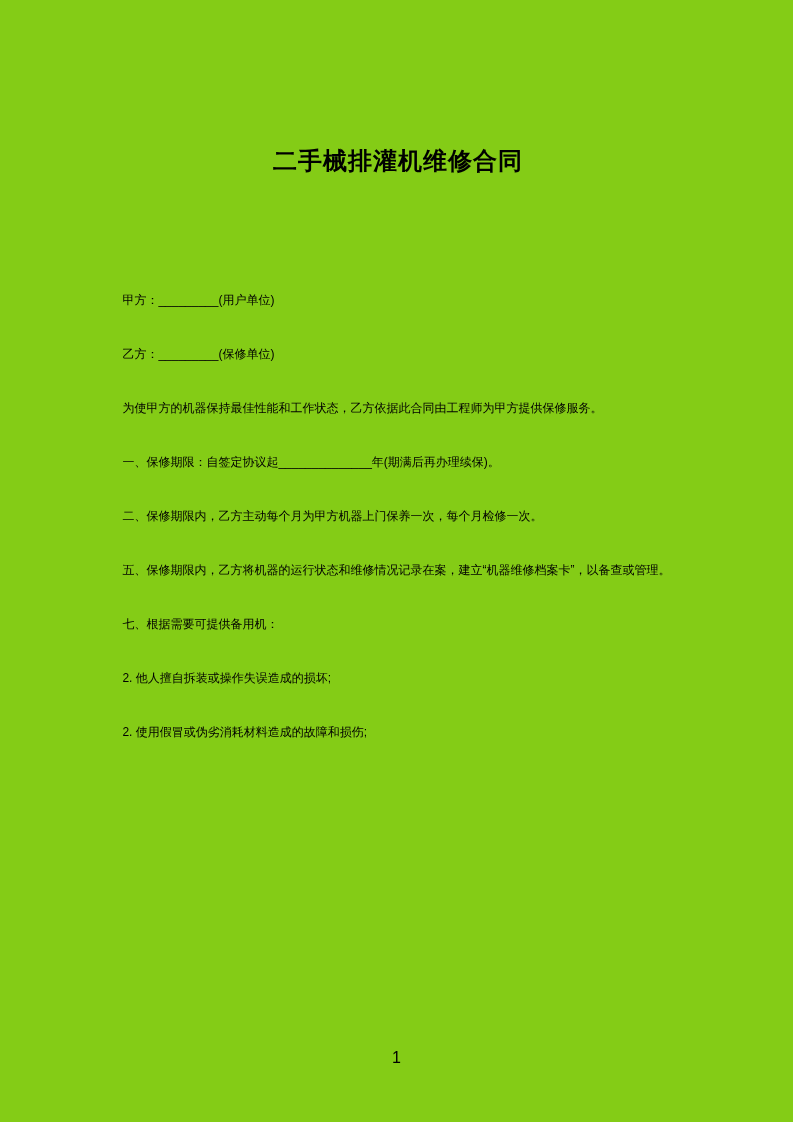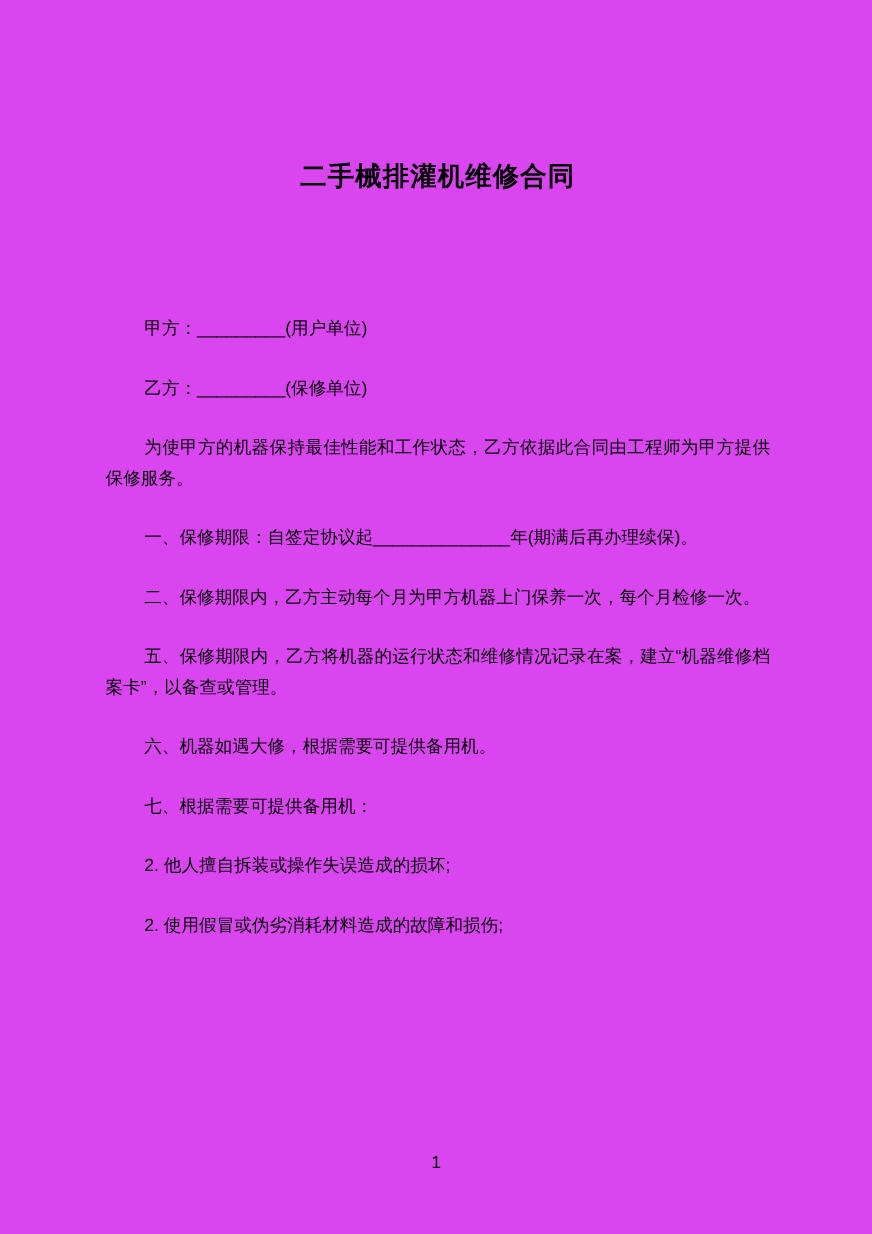--- a/index.html
+++ b/index.html
@@ -6,34 +6,34 @@
   html, body { background: #ffffff; }
   body {
     font-family: "Liberation Sans", "DejaVu Sans", sans-serif;
     color: #000000;
   }
   .page {
     position: relative;
     width: 793px;
     height: 1122px;
     margin: 0 auto;
-    background: #d946ef;
+    background: #84cc16;
     overflow: hidden;
     padding: 144px 93px 0 96px;
   }
   .doc-title {
     font-size: 24px;
     line-height: 34px;
     font-weight: bold;
     text-align: center;
     letter-spacing: 1px;
     margin: 0 0 108px 0;
   }
   .para {
-    font-size: 16px;
+    font-size: 12px;
     line-height: 28px;
     text-align: justify;
     text-indent: 2.2em;
     margin: 0 0 26px 0;
     word-break: break-all;
   }
   .page-number {
     position: absolute;
     left: 0;
     right: 0;
@@ -49,20 +49,19 @@
 <div class="page">
 
   <h1 class="doc-title">二手械排灌机维修合同</h1>
 
   <p class="para">甲方：_________(用户单位)</p>
   <p class="para">乙方：_________(保修单位)</p>
   <p class="para">为使甲方的机器保持最佳性能和工作状态，乙方依据此合同由工程师为甲方提供保修服务。</p>
   <p class="para">一、保修期限：自签定协议起______________年(期满后再办理续保)。</p>
   <p class="para">二、保修期限内，乙方主动每个月为甲方机器上门保养一次，每个月检修一次。</p>
   <p class="para">五、保修期限内，乙方将机器的运行状态和维修情况记录在案，建立“机器维修档案卡”，以备查或管理。</p>
-  <p class="para">六、机器如遇大修，根据需要可提供备用机。</p>
   <p class="para">七、根据需要可提供备用机：</p>
   <p class="para">2. 他人擅自拆装或操作失误造成的损坏;</p>
   <p class="para">2. 使用假冒或伪劣消耗材料造成的故障和损伤;</p>
 
   <div class="page-number">1</div>
 
 </div>
 
 </body></html>

